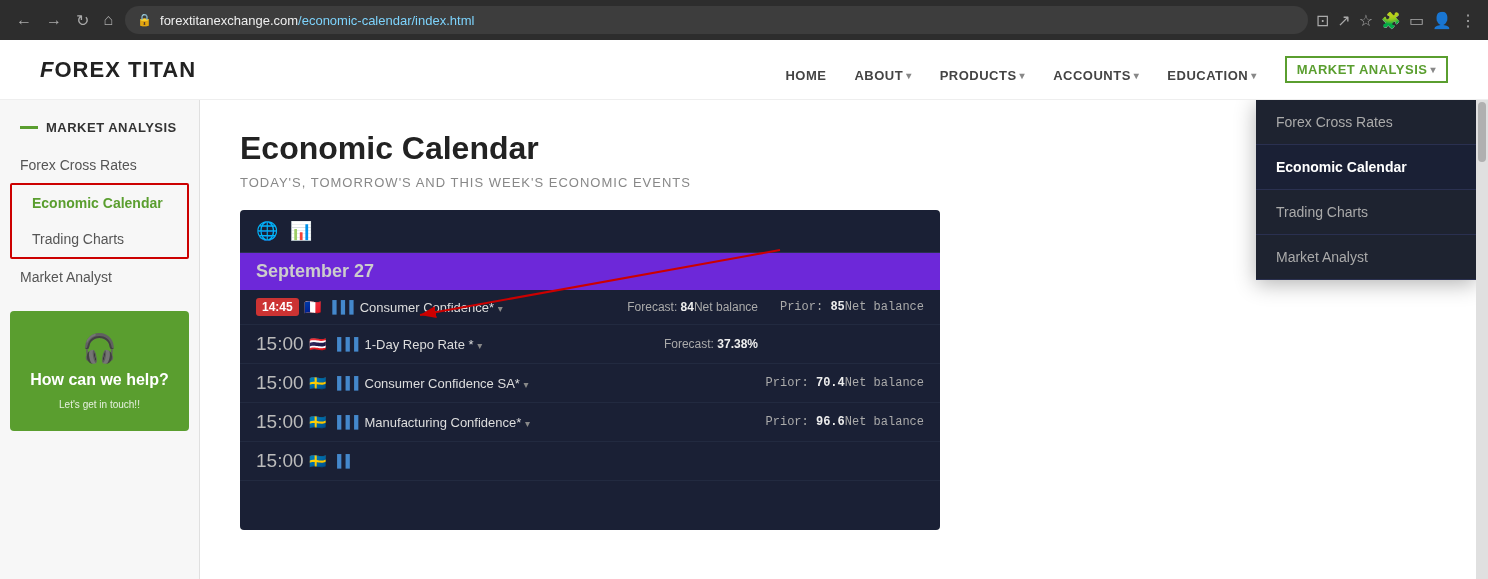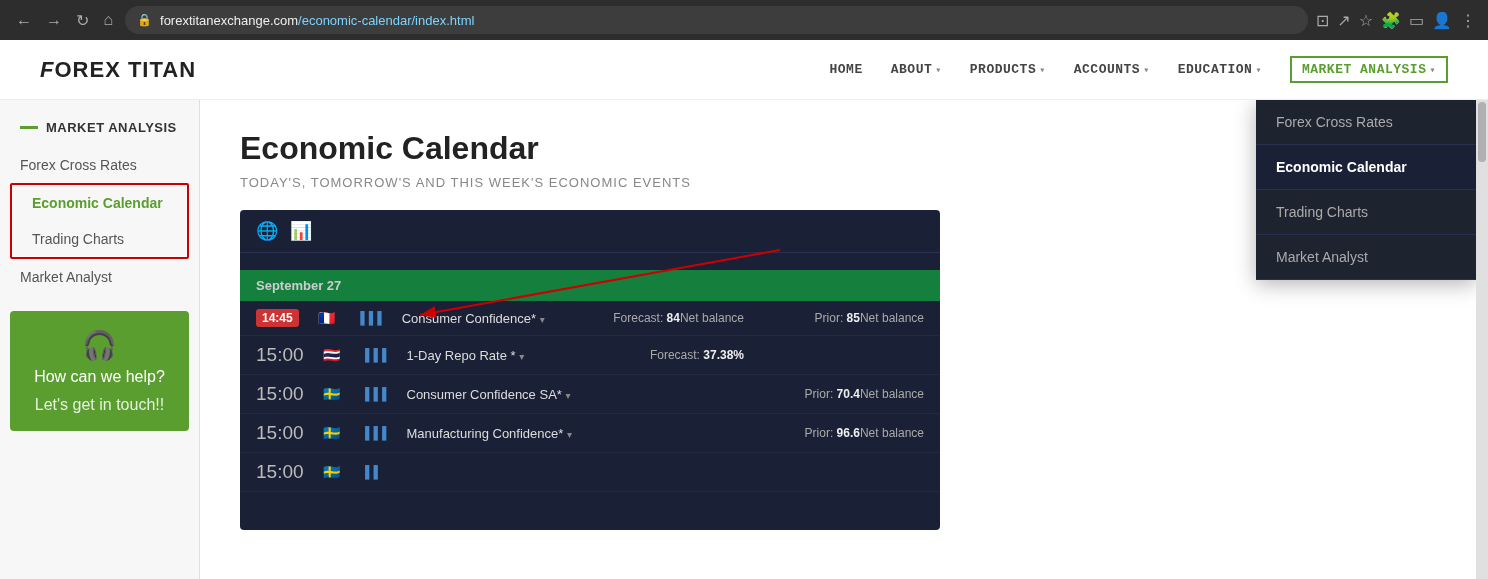--- a/index.html
+++ b/index.html
@@ -60,23 +60,22 @@
       font-size: 22px;
       font-weight: bold;
       color: #1a1a1a;
       letter-spacing: 1px;
       margin-right: auto;
     }
     .logo span { color: #222; }
     .logo .f-special { font-style: italic; font-weight: 900; }
     .nav {
       display: flex;
-      align-items: center;
+      align-items: flex-end;
       gap: 28px;
-      font-family: Liberation Mono, monospace;
     }
     .nav-item {
       font-size: 13px;
       font-weight: 600;
       color: #444;
       cursor: pointer;
       text-transform: uppercase;
       letter-spacing: 0.5px;
       display: flex;
       align-items: center;
@@ -173,33 +172,32 @@
       gap: 12px;
       padding: 10px 16px;
       border-bottom: 1px solid #2a3050;
     }
     .cal-icon {
       font-size: 18px;
       color: #ccc;
     }
     .cal-icon.active { color: #5a9e2f; }
     .calendar-date-header {
-      background: #15803d;
+      background: #6d28d9;
       padding: 8px 16px;
-      font-size: 13px;
+      font-size: 18px;
       color: #ccc;
       font-weight: 600;
-      margin-top: 17px;
     }
     .calendar-row {
       display: flex;
       align-items: center;
       padding: 8px 16px;
       border-bottom: 1px solid #222a40;
-      gap: 20px;
+      gap: 6px;
     }
     .cal-time {
       font-size: 19px;
       color: #bbb;
       min-width: 40px;
     }
     .cal-time-badge {
       background: #cc3333;
       color: #fff;
       font-size: 12px;
@@ -225,20 +223,21 @@
     .cal-forecast {
       font-size: 12px;
       color: #aaa;
       margin-left: auto;
     }
     .cal-prior {
       font-size: 12px;
       color: #aaa;
       min-width: 160px;
       text-align: right;
+      font-family: Liberation Mono, monospace;
     }
     .cal-val { color: #eee; font-weight: 600; }
 
     
     .dropdown-menu {
       position: absolute;
       right: 0;
       top: 0;
       width: 220px;
       background: #1e2330;
@@ -282,22 +281,22 @@
       display: flex;
       flex-direction: column;
       align-items: center;
       justify-content: center;
       text-align: center;
       color: #fff;
       position: relative;
       overflow: hidden;
     }
     .promo-icon { font-size: 28px; margin-bottom: 6px; }
-    .promo-title { font-size: 16px; font-weight: 400; }
-    .promo-sub { font-size: 16px; color: rgba(255,255,255,0.85); margin-top: 10px; }
+    .promo-title { font-size: 16px; font-weight: 700; }
+    .promo-sub { font-size: 10px; color: rgba(255,255,255,0.85); margin-top: 10px; }
 
     
     .arrow-svg {
       position: absolute;
       left: 200px;
       top: 120px;
       z-index: 50;
       pointer-events: none;
     }
   </style>

